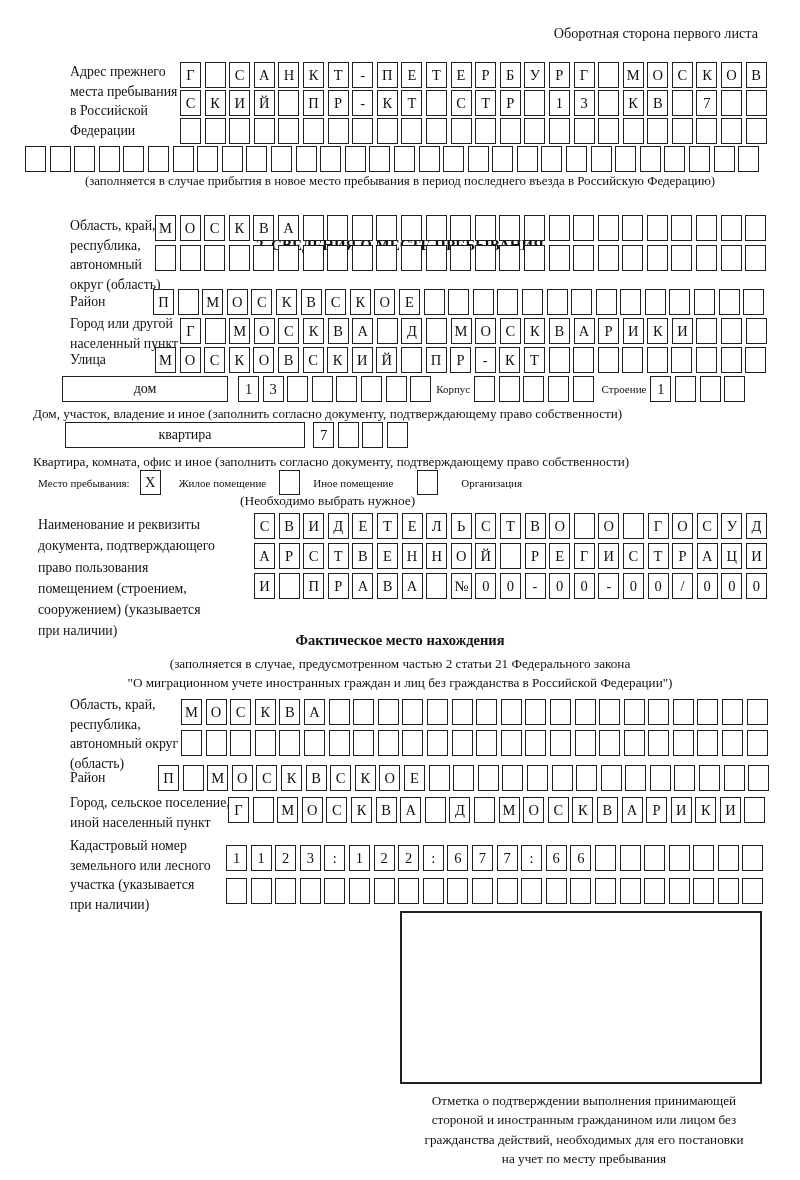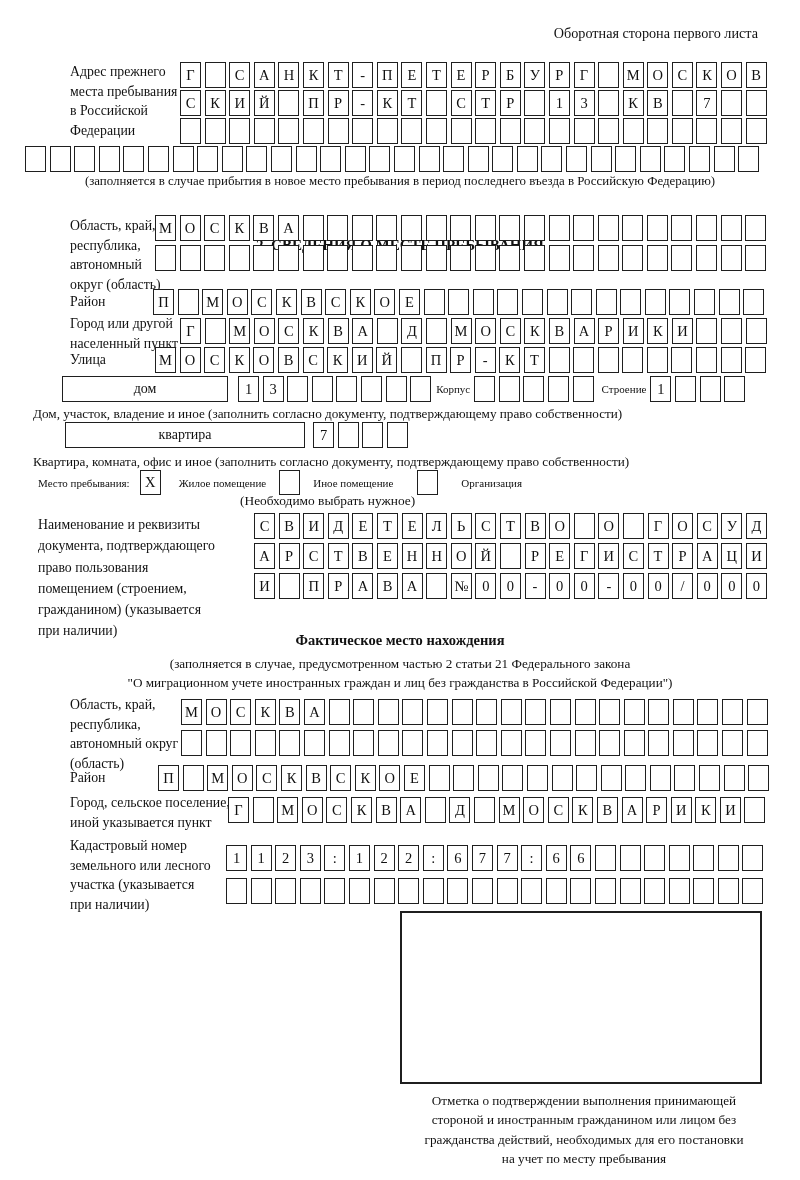--- a/index.html
+++ b/index.html
@@ -360,21 +360,21 @@
     <div class="chkbox" style="margin-left:24px;"></div>
     <div class="ftxt" style="margin-left:23px;">Организация</div>
   </div>
   <div class="abs note" style="left:240px;top:493px;font-size:13.4px;">(Необходимо выбрать нужное)</div>
 
   <div class="abs label" style="left:38px;top:514px;width:218px;line-height:21.3px;">
       <div>Наименование и реквизиты</div>
       <div>документа, подтверждающего</div>
       <div>право пользования</div>
       <div>помещением (строением,</div>
-      <div>гражданином) (указывается</div>
+      <div>сооружением) (указывается</div>
       <div>при наличии)</div>
     </div>
   <div class="cell-row" style="left:254px;top:513px;">
       <span class="cell filled">С</span>
       <span class="cell filled">В</span>
       <span class="cell filled">И</span>
       <span class="cell filled">Д</span>
       <span class="cell filled">Е</span>
       <span class="cell filled">Т</span>
       <span class="cell filled">Е</span>
@@ -527,21 +527,21 @@
       <span class="cell"></span>
       <span class="cell"></span>
       <span class="cell"></span>
       <span class="cell"></span>
       <span class="cell"></span>
       <span class="cell"></span>
     </div>
 
   <div class="abs label" style="left:70px;top:793px;width:175px;line-height:20px;">
       <div>Город, сельское поселение,</div>
-      <div>иной указывается пункт</div>
+      <div>иной населенный пункт</div>
     </div>
   <div class="cell-row" style="left:228px;top:797px;">
       <span class="cell filled">Г</span>
       <span class="cell"></span>
       <span class="cell filled">М</span>
       <span class="cell filled">О</span>
       <span class="cell filled">С</span>
       <span class="cell filled">К</span>
       <span class="cell filled">В</span>
       <span class="cell filled">А</span>

